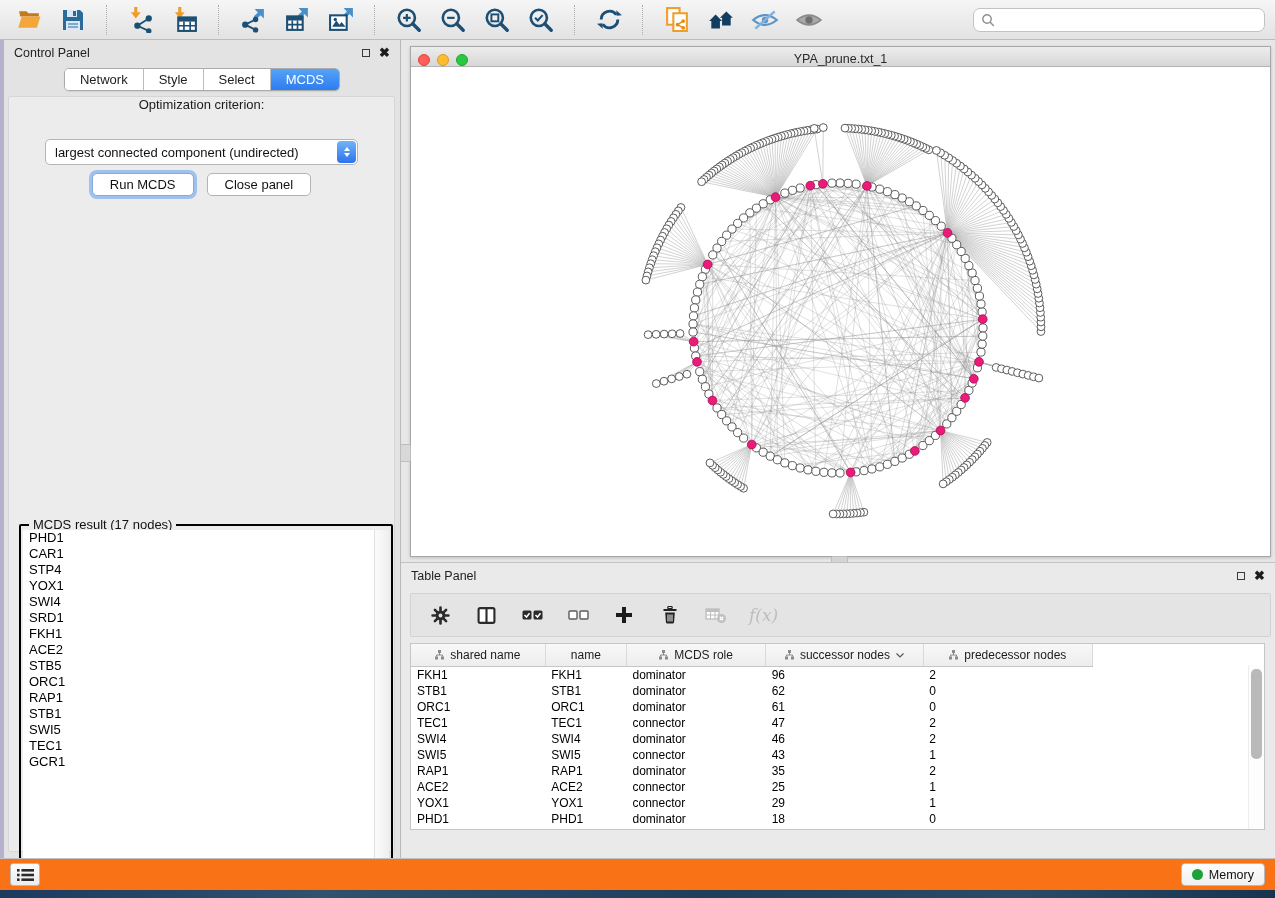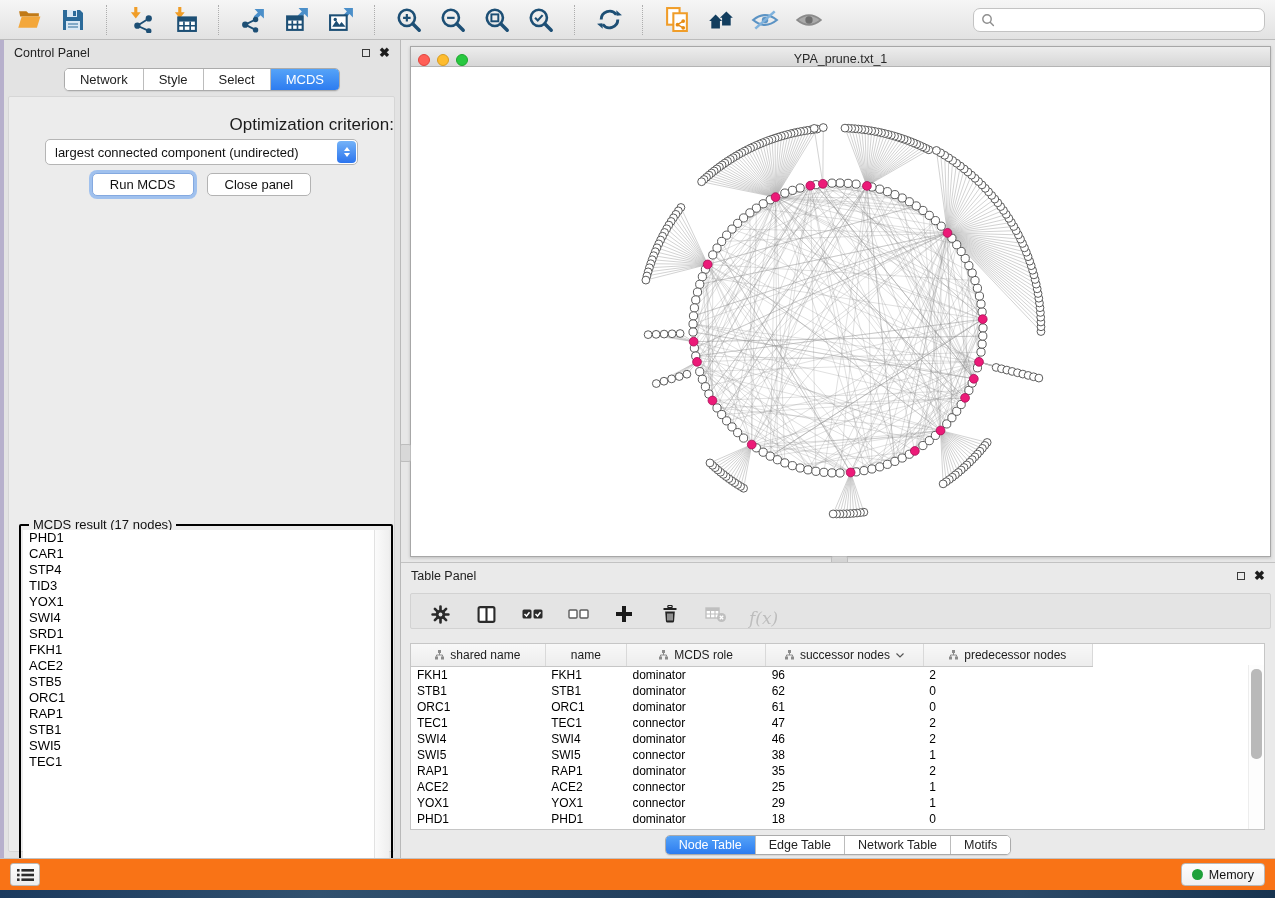--- a/index.html
+++ b/index.html
@@ -19,21 +19,21 @@
   .panel-header{height:26px;display:flex;align-items:center;padding:0 10px;font-size:12.5px;color:#222}
   .win-icons{margin-left:auto;display:flex;align-items:center;gap:9px}
   .float-icon{width:8px;height:8px;border:1.5px solid #3a3a3a;display:inline-block;background:transparent;padding:0}
   .close-icon{border:none;background:transparent;padding:0;font-size:13px;font-weight:bold;color:#1c1c1c;line-height:10px;cursor:pointer}
   .tabs-row{display:flex;justify-content:center;margin-top:2px}
   .seg{display:inline-flex;border:1px solid #ababab;border-radius:5px;overflow:hidden;background:#fff;box-shadow:0 1px 1px rgba(0,0,0,.08)}
   .seg button{border:none;background:#fff;padding:3px 15px;font:13px "Liberation Sans",sans-serif;color:#222;border-right:1px solid #bcbcbc;cursor:pointer}
   .seg button:last-child{border-right:none}
   .seg button.active{background:linear-gradient(#55a3f8,#2d7cf0);color:#fff}
   .inner-panel{position:absolute;left:4px;right:5px;top:56px;bottom:6px;background:#ececec;border:1px solid #d6d6d6;border-radius:2px}
-  .opt-label{text-align:right;font-size:17px;color:#1b1b1b;margin-top:18px}
+  .opt-label{text-align:center;font-size:13px;color:#1b1b1b;}
   .dropdown{position:absolute;left:36px;right:36px;top:42px;height:24px;background:#fff;border:1px solid #b5b5b5;border-radius:5px;display:flex;align-items:center;cursor:pointer}
   .dropdown .val{flex:1;font-size:13px;color:#111;padding-left:9px;white-space:nowrap;overflow:hidden}
   .stepper{width:19px;height:22px;margin:0 1px;border-radius:4px;background:linear-gradient(#74b3f8,#2b74ee);display:flex;flex-direction:column;align-items:center;justify-content:center;gap:2px}
   .stepper i{width:0;height:0;border-left:3.5px solid transparent;border-right:3.5px solid transparent;display:block}
   .stepper i.up{border-bottom:4.5px solid #fff}
   .stepper i.down{border-top:4.5px solid #fff}
   .btn-row{position:absolute;top:76px;left:0;right:0;display:flex;justify-content:center;gap:13px}
   .mac-btn{background:#fff;border:1px solid #b3b3b3;border-radius:5px;font:13px "Liberation Sans",sans-serif;color:#111;padding:3px 17px;height:23px;box-sizing:border-box;cursor:pointer}
   .mac-btn.focused{box-shadow:0 0 0 3px rgba(110,165,240,.6);border-color:#84a9e0}
   .groupbox{position:absolute;left:10px;width:370px;top:427px;height:370px;border:2px solid #000000;border-radius:2px}
@@ -48,21 +48,21 @@
   .tl{width:12px;height:12px;border-radius:50%;display:inline-block;margin-right:7px;border:none;padding:0;cursor:pointer}
   .tl.red{background:#ff5f57;border:.5px solid #e0443e}
   .tl.yellow{background:#febc2e;border:.5px solid #d89c21}
   .tl.green{background:#28c840;border:.5px solid #1ea72f}
   .net-title{position:absolute;left:0;right:0;text-align:center;font-size:12.5px;color:#2a2a2a;pointer-events:none}
   .net-canvas{display:block;width:100%;height:489px;background:#fff}
   .v-splitter-handle{position:absolute;left:-1px;top:404px;width:9px;height:16px;background:#d8d8d8;border:1px solid #bdbdbd;border-radius:2px}
   .h-splitter-handle{position:absolute;left:430px;bottom:-4px;width:15px;height:8px;background:#d4d4d4;border:1px solid #bdbdbd;border-radius:2px}
   
   .table-panel{position:absolute;left:401px;top:562px;width:874px;height:296px;background:#eaeaea;border-top:1px solid #c2c2c2;box-sizing:border-box}
-  .tp-toolbar{position:absolute;left:9px;right:4px;top:30px;height:36px;background:#e4e4e4;border:1px solid #d2d2d2;border-radius:2px;display:flex;align-items:flex-end;gap:20px;padding:0 16px;box-sizing:border-box}
+  .tp-toolbar{position:absolute;left:9px;right:4px;top:30px;height:44px;background:#e4e4e4;border:1px solid #d2d2d2;border-radius:2px;display:flex;align-items:center;gap:20px;padding:0 16px;box-sizing:border-box}
   .tp-toolbar .tbtn{width:26px;height:28px}
   .fx{font-family:"DejaVu Serif",serif;font-style:italic;font-size:17px;color:#bdbdbd}
   .table-wrap{position:absolute;left:9px;right:10px;top:80px;bottom:28px;background:#fff;border:1px solid #c6c6c6;overflow:hidden}
   table.data{border-collapse:collapse;table-layout:fixed}
   table.data th{height:20px;background:linear-gradient(#f8f8f8,#ededed);border-bottom:1px solid #c6c6c6;border-right:1px solid #d9d9d9;font-weight:normal;font-size:12px;color:#1c1c1c;white-space:nowrap;overflow:hidden}
   table.data th .hcell{display:flex;align-items:center;justify-content:center;gap:6px;padding:0 4px}
   table.data td{height:16px;font-size:12px;color:#000;padding:0 6px;white-space:nowrap;overflow:hidden}
   table.data td.num{text-align:left;padding-right:12px}
   .tbl-scrollbar{position:absolute;right:0;top:21px;bottom:0;width:15px;background:#fdfdfd;border-left:1px solid #ededed}
   .tbl-thumb{position:absolute;left:2px;right:2px;top:4px;height:90px;background:#b9b9b9;border-radius:5px}
@@ -252,32 +252,32 @@
       <div class="btn-row">
         <button class="mac-btn focused">Run MCDS</button>
         <button class="mac-btn">Close panel</button>
       </div>
       <div class="groupbox">
         <span class="groupbox-label">MCDS result (17 nodes)</span>
         <div class="result-list">
             <div>PHD1</div>
             <div>CAR1</div>
             <div>STP4</div>
-            <div>TID3</div>
             <div>YOX1</div>
             <div>SWI4</div>
             <div>SRD1</div>
             <div>FKH1</div>
             <div>ACE2</div>
             <div>STB5</div>
             <div>ORC1</div>
             <div>RAP1</div>
             <div>STB1</div>
             <div>SWI5</div>
             <div>TEC1</div>
+            <div>GCR1</div>
           </div>
         <div class="list-scrollbar"></div>
       </div>
     </div>
   </div>
 
   <div class="right-region">
     <div class="net-window">
       <div class="net-titlebar">
         <button class="tl red"></button>
@@ -1250,21 +1250,21 @@
               <td style="width: 83px;">SWI4</td>
               <td style="width: 148px;">dominator</td>
               <td class="num" style="width: 150px;">46</td>
               <td class="num" style="width: 167px;">2</td>
               <td></td>
             </tr>
             <tr>
               <td style="width: 137px;">SWI5</td>
               <td style="width: 83px;">SWI5</td>
               <td style="width: 148px;">connector</td>
-              <td class="num" style="width: 150px;">38</td>
+              <td class="num" style="width: 150px;">43</td>
               <td class="num" style="width: 167px;">1</td>
               <td></td>
             </tr>
             <tr>
               <td style="width: 137px;">RAP1</td>
               <td style="width: 83px;">RAP1</td>
               <td style="width: 148px;">dominator</td>
               <td class="num" style="width: 150px;">35</td>
               <td class="num" style="width: 167px;">2</td>
               <td></td>
@@ -1292,28 +1292,20 @@
               <td class="num" style="width: 150px;">18</td>
               <td class="num" style="width: 167px;">0</td>
               <td></td>
             </tr>
           </tbody>
       </table>
       <div class="tbl-scrollbar">
           <div class="tbl-thumb"></div>
         </div>
     </div>
-    <div class="tp-tabs">
-      <div class="seg">
-          <button class="active">Node Table</button>
-          <button>Edge Table</button>
-          <button>Network Table</button>
-          <button>Motifs</button>
-        </div>
-    </div>
   </div>
 
   <div class="status-bar">
     <button class="status-left-btn">
       <svg width="17" height="14" viewBox="0 0 17 14">
           <g fill="#2c2c2c">
             <rect x="0" y="1" width="2.6" height="2.6"></rect>
             <rect x="4.4" y="1" width="12.6" height="2.6"></rect>
             <rect x="0" y="5.7" width="2.6" height="2.6"></rect>
             <rect x="4.4" y="5.7" width="12.6" height="2.6"></rect>

